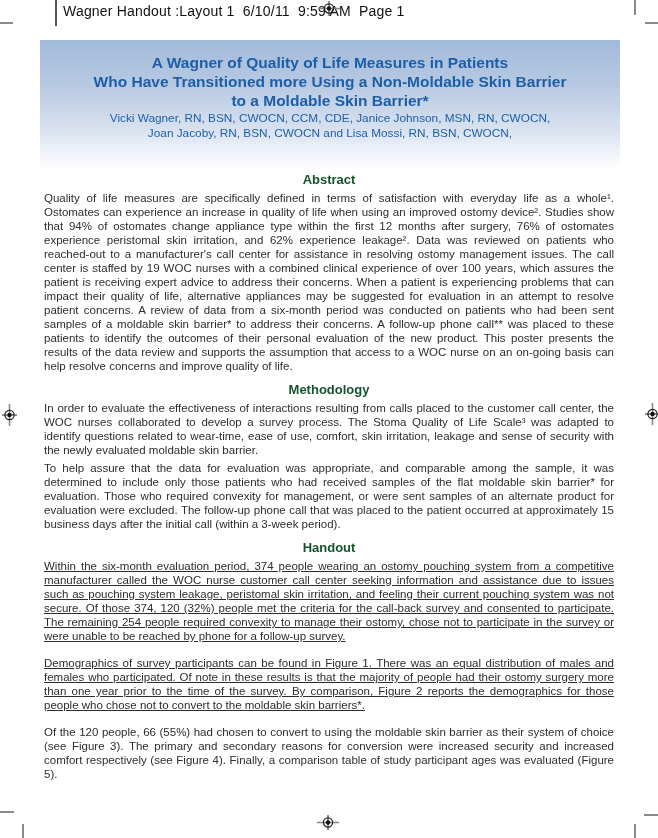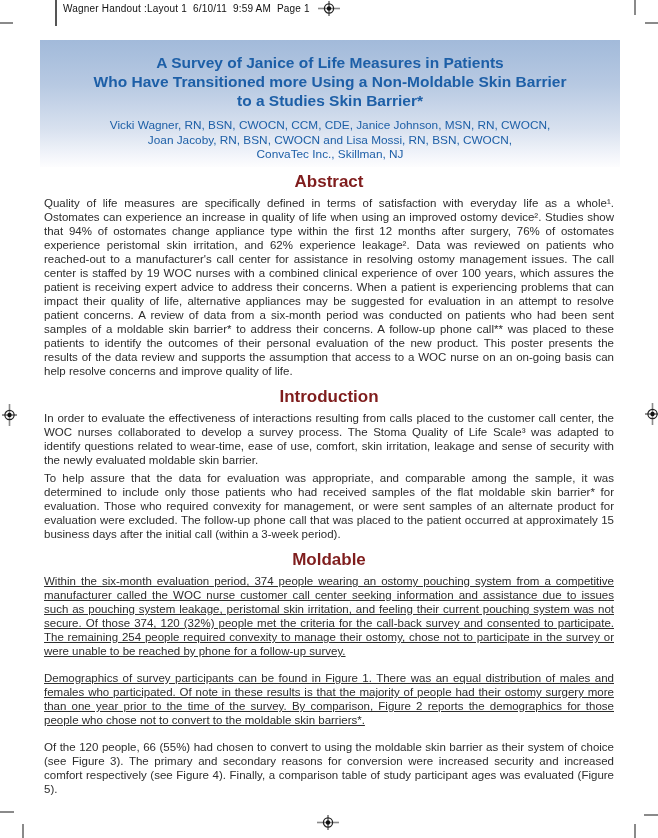--- a/index.html
+++ b/index.html
@@ -21,21 +21,21 @@
     display: flex;
     align-items: flex-start;
   }
   .slug-bar {
     display: inline-block;
     width: 2px; height: 26px;
     background: #555;
     margin-right: 6px;
   }
   .slug-text {
-    font-size: 10px;
+    font-size: 14px;
     color: #111;
     white-space: pre;
     padding-top: 3px;
     letter-spacing: 0.2px;
   }
   
   .crop { position: absolute; background: #8a8a8a; }
   .crop.h { height: 2px; }
   .crop.v { width: 2px; }
   
@@ -48,37 +48,37 @@
     background: linear-gradient(180deg, #a2bada 0%, #b7c9e2 35%, #d8e1ef 70%, #f4f6fb 92%, #fdfdfe 100%);
     text-align: center;
     padding-top: 13px;
   }
   .title-line {
     font-weight: bold;
     font-size: 15.5px;
     line-height: 19px;
     color: #1d5fa7;
   }
-  .authors { margin-top: 8px; }
+  .authors { margin-top: 1px; }
   .author-line {
     font-size: 11.8px;
     line-height: 14.5px;
     color: #1d5fa7;
   }
   
   .content {
     position: absolute;
     left: 40px; top: 172px;
     width: 578px;
     color: #2d2d2d;
   }
   .section-heading {
-    font-size: 17px;
+    font-size: 13px;
     font-weight: bold;
-    color: #7f1d1d;
+    color: #14532d;
     text-align: center;
     margin: 9px 0 3px 0;
   }
   .section-heading.first { margin-top: 0; }
   .content p {
     font-size: 11.5px;
     line-height: 14px;
     text-align: justify;
     margin: 4px;
   }
@@ -130,48 +130,47 @@
     <svg width="17" height="22" viewBox="0 0 17 22">
       <line x1="8.5" y1="0" x2="8.5" y2="22" stroke="#8a8a8a" stroke-width="1.6"></line>
       <line x1="1" y1="11" x2="16" y2="11" stroke="#222" stroke-width="1"></line>
       <circle cx="8.5" cy="11" r="4.6" fill="none" stroke="#222" stroke-width="1.2"></circle>
       <circle cx="8.5" cy="11" r="2.2" fill="#111"></circle>
     </svg>
   </div>
 
   <div class="header-box">
     <div class="title">
-      <div class="title-line">A Survey of Janice of Life Measures in Patients</div>
+      <div class="title-line">A Wagner of Quality of Life Measures in Patients</div>
       <div class="title-line">Who Have Transitioned more Using a Non-Moldable Skin Barrier</div>
-      <div class="title-line">to a Studies Skin Barrier*</div>
+      <div class="title-line">to a Moldable Skin Barrier*</div>
     </div>
     <div class="authors">
       <div class="author-line">Vicki Wagner, RN, BSN, CWOCN, CCM, CDE, Janice Johnson, MSN, RN, CWOCN,</div>
       <div class="author-line">Joan Jacoby, RN, BSN, CWOCN and Lisa Mossi, RN, BSN, CWOCN,</div>
-      <div class="author-line">ConvaTec Inc., Skillman, NJ</div>
     </div>
   </div>
 
   <div class="content">
 
     <div class="section">
       <div class="section-heading first">Abstract</div>
       <p>Quality of life measures are specifically defined in terms of satisfaction with everyday life as a whole¹. Ostomates can experience an increase in quality of life when using an improved ostomy device². Studies show that 94% of ostomates change appliance type within the first 12 months after surgery, 76% of ostomates experience peristomal skin irritation, and 62% experience leakage². Data was reviewed on patients who reached-out to a manufacturer's call center for assistance in resolving ostomy management issues. The call center is staffed by 19 WOC nurses with a combined clinical experience of over 100 years, which assures the patient is receiving expert advice to address their concerns. When a patient is experiencing problems that can impact their quality of life, alternative appliances may be suggested for evaluation in an attempt to resolve patient concerns. A review of data from a six-month period was conducted on patients who had been sent samples of a moldable skin barrier* to address their concerns. A follow-up phone call** was placed to these patients to identify the outcomes of their personal evaluation of the new product. This poster presents the results of the data review and supports the assumption that access to a WOC nurse on an on-going basis can help resolve concerns and improve quality of life.</p>
     </div>
 
     <div class="section">
-      <div class="section-heading">Introduction</div>
+      <div class="section-heading">Methodology</div>
       <p>In order to evaluate the effectiveness of interactions resulting from calls placed to the customer call center, the WOC nurses collaborated to develop a survey process. The Stoma Quality of Life Scale³ was adapted to identify questions related to wear-time, ease of use, comfort, skin irritation, leakage and sense of security with the newly evaluated moldable skin barrier.</p>
     </div>
 
     <div class="section">
       <p>To help assure that the data for evaluation was appropriate, and comparable among the sample, it was determined to include only those patients who had received samples of the flat moldable skin barrier* for evaluation. Those who required convexity for management, or were sent samples of an alternate product for evaluation were excluded. The follow-up phone call that was placed to the patient occurred at approximately 15 business days after the initial call (within a 3-week period).</p>
     </div>
 
     <div class="section">
-      <div class="section-heading">Moldable</div>
+      <div class="section-heading">Handout</div>
       <p class="spaced">Within the six-month evaluation period, 374 people wearing an ostomy pouching system from a competitive manufacturer called the WOC nurse customer call center seeking information and assistance due to issues such as pouching system leakage, peristomal skin irritation, and feeling their current pouching system was not secure. Of those 374, 120 (32%) people met the criteria for the call-back survey and consented to participate. The remaining 254 people required convexity to manage their ostomy, chose not to participate in the survey or were unable to be reached by phone for a follow-up survey.</p>
       <p class="spaced">Demographics of survey participants can be found in Figure 1. There was an equal distribution of males and females who participated. Of note in these results is that the majority of people had their ostomy surgery more than one year prior to the time of the survey. By comparison, Figure 2 reports the demographics for those people who chose not to convert to the moldable skin barriers*.</p>
       <p>Of the 120 people, 66 (55%) had chosen to convert to using the moldable skin barrier as their system of choice (see Figure 3). The primary and secondary reasons for conversion were increased security and increased comfort respectively (see Figure 4). Finally, a comparison table of study participant ages was evaluated (Figure 5).</p>
     </div>
 
   </div>
 </div>
 
 </body></html>

